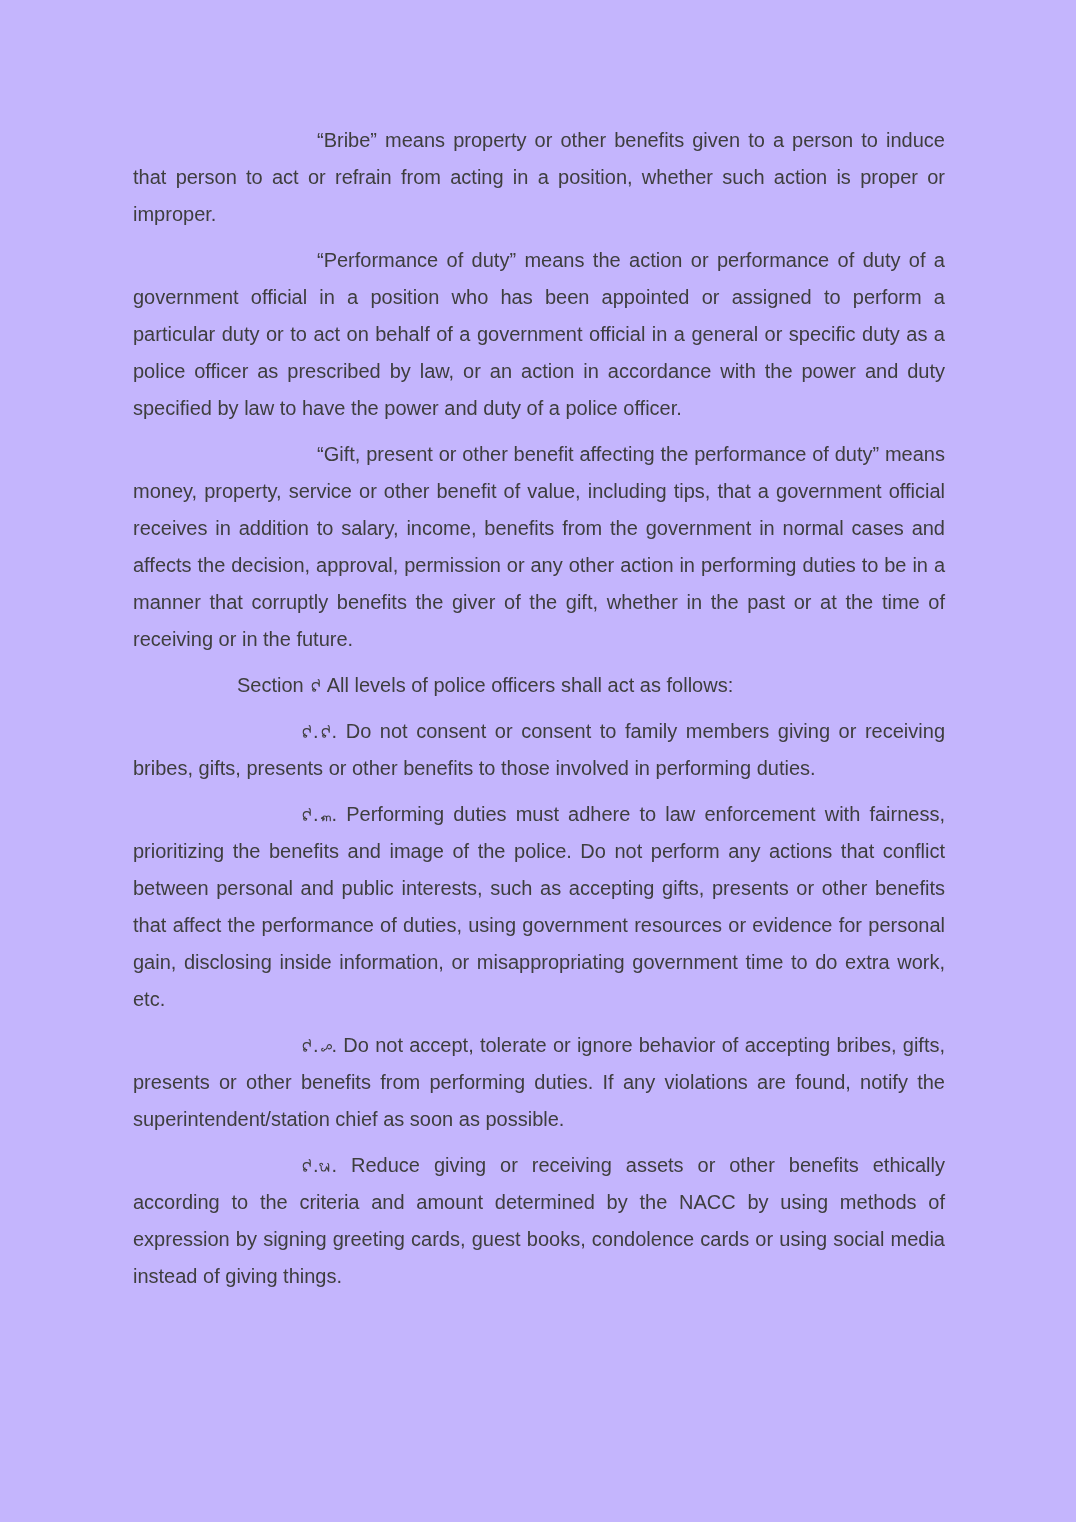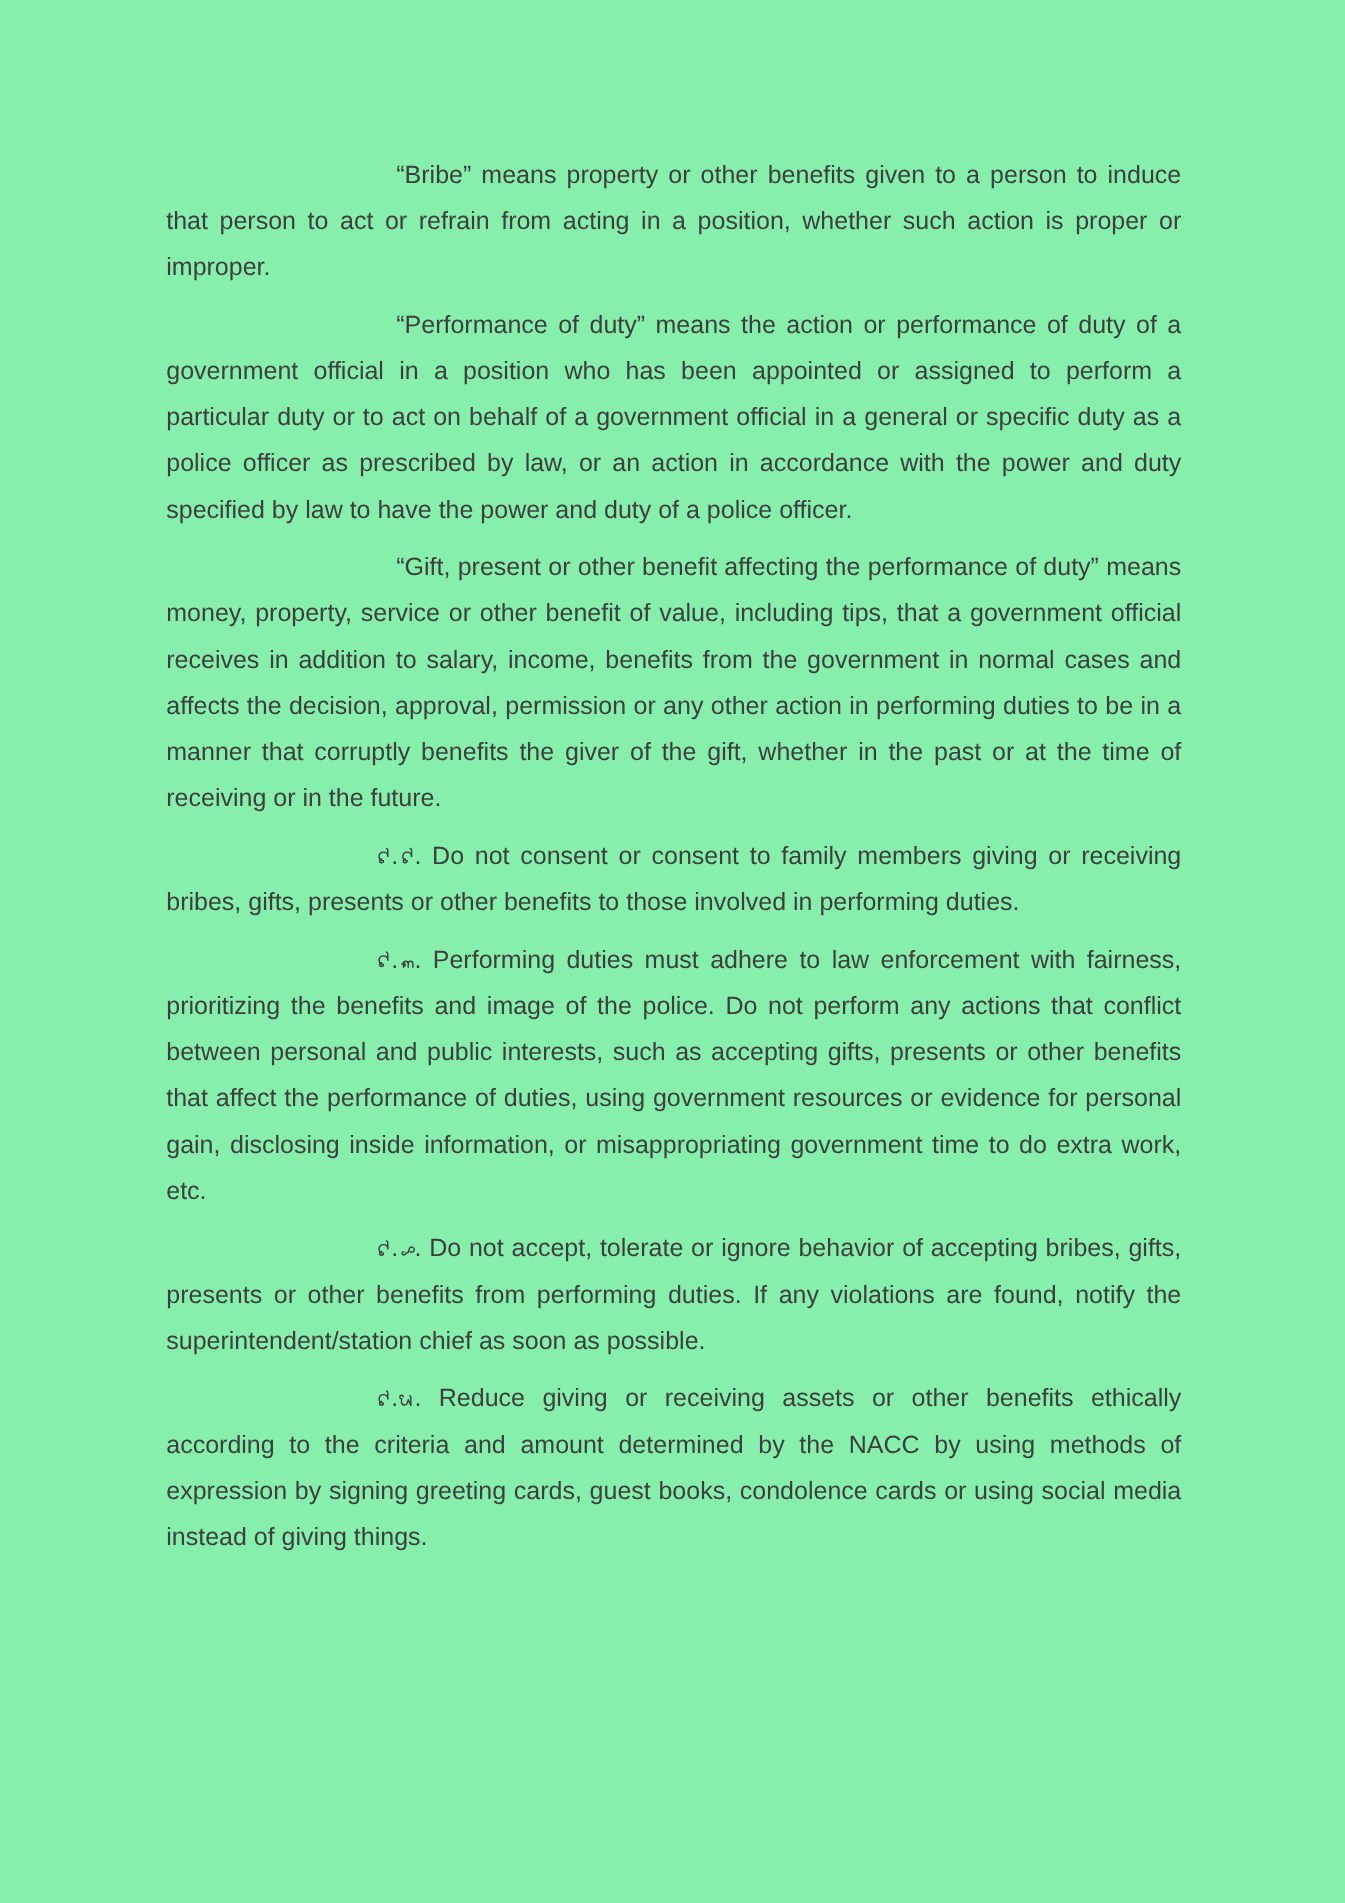--- a/index.html
+++ b/index.html
@@ -10,21 +10,21 @@
   body {
     width: 1076px;
     height: 1522px;
     overflow: hidden;
   }
   .page {
     box-sizing: border-box;
     width: 1076px;
     height: 1522px;
     padding: 122px 131px 0 133px;
-    background: #86efac;
+    background: #c4b5fd;
     font-family: "Liberation Sans", sans-serif;
     font-size: 20px;
     line-height: 37px;
     color: #3e3e3e;
   }
   .page p {
     margin: 0 0 9px 0;
     text-align: justify;
     text-justify: inter-word;
   }
@@ -39,20 +39,23 @@
   }
   .thdig svg { width: 100%; height: 100%; display: block; }
 </style>
 </head>
 <body>
 
 <div class="page">
   <p class="ind-definition">“Bribe” means property or other benefits given to a person to induce that person to act or refrain from acting in a position, whether such action is proper or improper.</p>
   <p class="ind-definition">“Performance of duty” means the action or performance of duty of a government official in a position who has been appointed or assigned to perform a particular duty or to act on behalf of a government official in a general or specific duty as a police officer as prescribed by law, or an action in accordance with the power and duty specified by law to have the power and duty of a police officer.</p>
   <p class="ind-definition">“Gift, present or other benefit affecting the performance of duty” means money, property, service or other benefit of value, including tips, that a government official receives in addition to salary, income, benefits from the government in normal cases and affects the decision, approval, permission or any other action in performing duties to be in a manner that corruptly benefits the giver of the gift, whether in the past or at the time of receiving or in the future.</p>
+  <p class="ind-section">Section <span class="thdig"><svg viewBox="0 0 16 20" xmlns="http://www.w3.org/2000/svg">
+          <path d="M6.4,12.6 a1.9,1.9 0 1,0 1.9,1.9 a4.3,4.3 0 1,1 4.3,-4.3 l0,-6 q0,-1.6 -1.3,-2" fill="none" stroke="currentColor" stroke-width="1.4" stroke-linecap="round" stroke-linejoin="round"></path>
+        </svg></span> All levels of police officers shall act as follows:</p>
   <p class="ind-item"><span class="thdig"><svg viewBox="0 0 16 20" xmlns="http://www.w3.org/2000/svg">
           <path d="M6.4,12.6 a1.9,1.9 0 1,0 1.9,1.9 a4.3,4.3 0 1,1 4.3,-4.3 l0,-6 q0,-1.6 -1.3,-2" fill="none" stroke="currentColor" stroke-width="1.4" stroke-linecap="round" stroke-linejoin="round"></path>
         </svg></span>.<span class="thdig"><svg viewBox="0 0 16 20" xmlns="http://www.w3.org/2000/svg">
           <path d="M6.4,12.6 a1.9,1.9 0 1,0 1.9,1.9 a4.3,4.3 0 1,1 4.3,-4.3 l0,-6 q0,-1.6 -1.3,-2" fill="none" stroke="currentColor" stroke-width="1.4" stroke-linecap="round" stroke-linejoin="round"></path>
         </svg></span>. Do not consent or consent to family members giving or receiving bribes, gifts, presents or other benefits to those involved in performing duties.</p>
   <p class="ind-item"><span class="thdig"><svg viewBox="0 0 16 20" xmlns="http://www.w3.org/2000/svg">
           <path d="M6.4,12.6 a1.9,1.9 0 1,0 1.9,1.9 a4.3,4.3 0 1,1 4.3,-4.3 l0,-6 q0,-1.6 -1.3,-2" fill="none" stroke="currentColor" stroke-width="1.4" stroke-linecap="round" stroke-linejoin="round"></path>
         </svg></span>.<span class="thdig"><svg viewBox="0 0 16 20" xmlns="http://www.w3.org/2000/svg">
           <path d="M3.1,14.2 a1.7,1.7 0 1,1 1.6,2.2 l0,0.7 0,-3.6 a2.3,2.3 0 0,1 4.6,0 l0,3.6 m0,-3.6 a2.3,2.3 0 0,1 4.6,0 l0,3.6" fill="none" stroke="currentColor" stroke-width="1.4" stroke-linecap="round" stroke-linejoin="round"></path>
         </svg></span>. Performing duties must adhere to law enforcement with fairness, prioritizing the benefits and image of the police. Do not perform any actions that conflict between personal and public interests, such as accepting gifts, presents or other benefits that affect the performance of duties, using government resources or evidence for personal gain, disclosing inside information, or misappropriating government time to do extra work, etc.</p>

